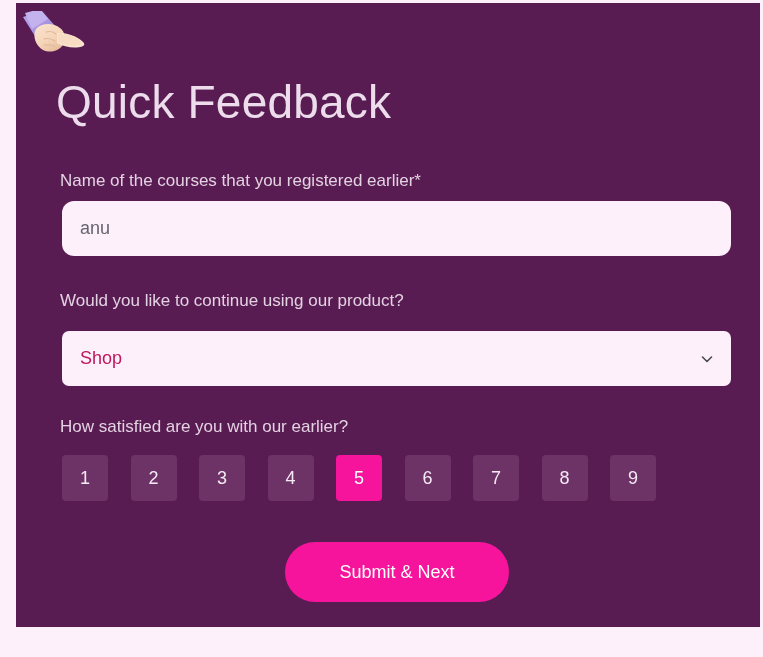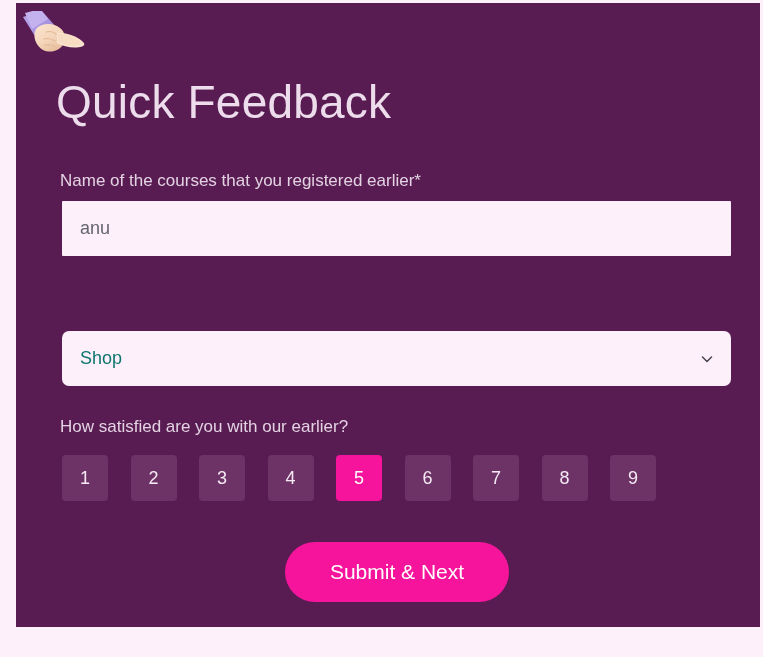--- a/index.html
+++ b/index.html
@@ -72,21 +72,21 @@
 
   
   .text-input {
     position: absolute;
     left: 46px;
     top: 198px;
     width: 669px;
     height: 55px;
     background: #fdf0fb;
     border: none;
-    border-radius: 1px;
+    border-radius: 12px;
     box-sizing: border-box;
     padding: 0 18px;
     font-family: "Liberation Sans", sans-serif;
     font-size: 18px;
     color: #65656e;
     outline: none;
   }
   .text-input::placeholder {
     color: #65656e;
     opacity: 1;
@@ -103,21 +103,21 @@
   .select-box {
     width: 100%;
     height: 100%;
     background: #fdf0fb;
     border: none;
     border-radius: 7px;
     box-sizing: border-box;
     padding: 0 40px 0 18px;
     font-family: "Liberation Sans", sans-serif;
     font-size: 18px;
-    color: #0f766e;
+    color: #be185d;
     display: flex;
     align-items: center;
   }
   .select-chevron {
     position: absolute;
     right: 16px;
     top: 50%;
     transform: translateY(-50%);
     width: 16px;
     height: 16px;
@@ -159,21 +159,21 @@
     position: absolute;
     left: 269px;
     top: 539px;
     width: 224px;
     height: 60px;
     border: none;
     border-radius: 30px;
     background: #f5149b;
     color: #ffffff;
     font-family: "Liberation Sans", sans-serif;
-    font-size: 21px;
+    font-size: 18px;
     cursor: pointer;
     padding: 0;
   }
 </style>
 </head>
 <body>
 
 <div id="app-root">
 
   <div class="survey-card">
@@ -204,20 +204,21 @@
         <path d="M22,28 C26,27 30,28 33,30" stroke="#e0b896" stroke-width="1.1" fill="none" stroke-linecap="round"></path>
         <path d="M22,34 C26,33.5 30,34 33,35.5" stroke="#e0b896" stroke-width="1" fill="none" stroke-linecap="round"></path>
       </svg>
     </div>
 
     <div class="page-title">Quick Feedback</div>
 
     <div class="field-label label-courses">Name of the courses that you registered earlier*</div>
     <input class="text-input" type="text" value="anu" style="">
 
+    <div class="field-label label-continue">Would you like to continue using our product?</div>
     <div class="select-wrap">
       <div class="select-box">Shop</div>
       <span class="select-chevron">
         <svg width="16" height="16" viewBox="0 0 16 16" xmlns="http://www.w3.org/2000/svg">
           <path d="M3.5 6 L8 10.5 L12.5 6" stroke="#4a4a52" stroke-width="1.6" fill="none" stroke-linecap="round" stroke-linejoin="round"></path>
         </svg>
       </span>
     </div>
 
     <div class="field-label label-satisfied">How satisfied are you with our earlier?</div>

